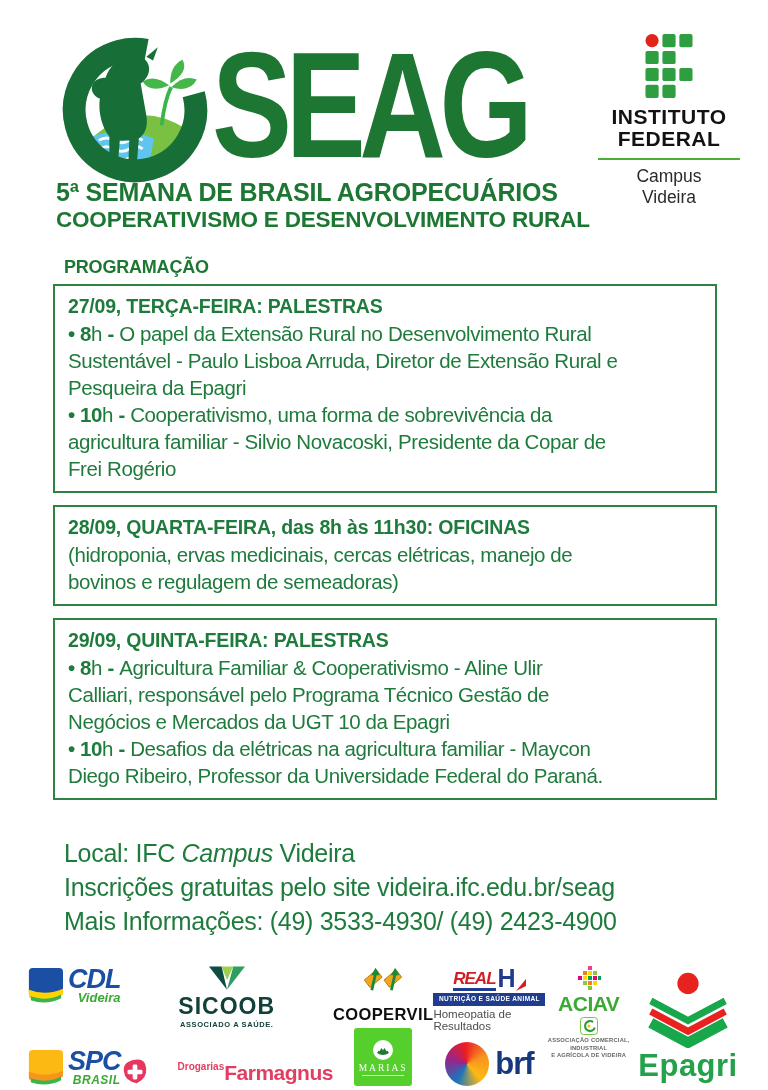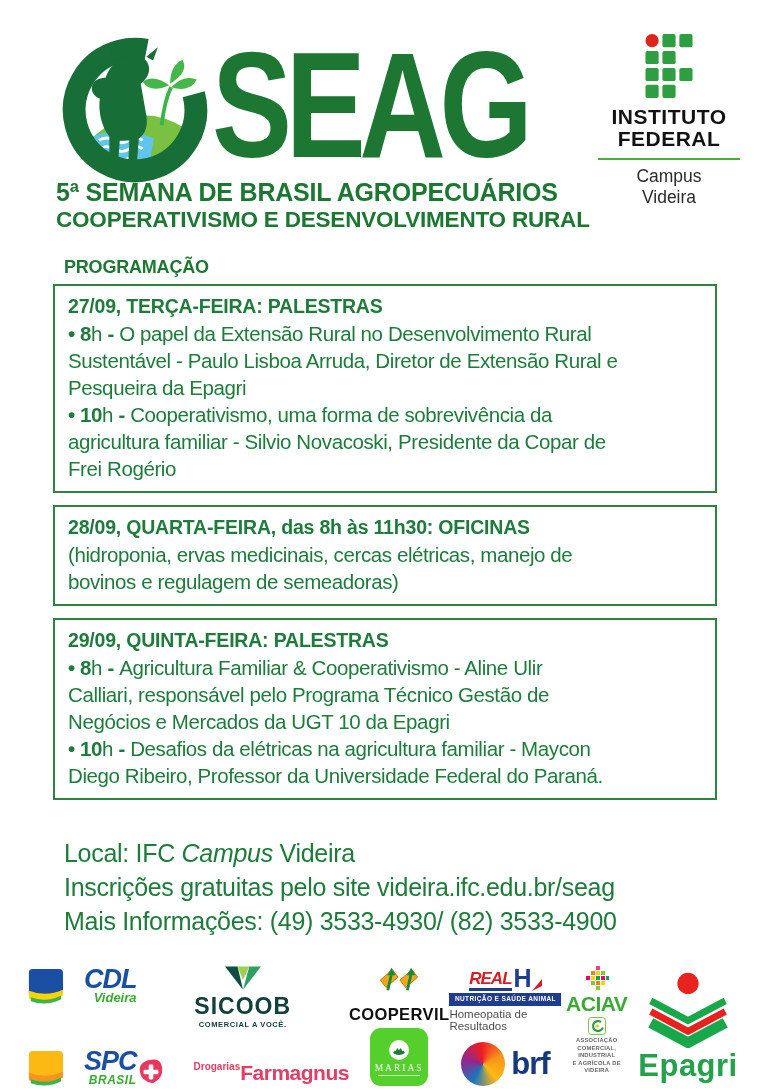--- a/index.html
+++ b/index.html
@@ -38,39 +38,39 @@
   
   .info{position:absolute;left:64px;top:836px;font-size:25px;line-height:34px;
         color:#1e7b3c;letter-spacing:-0.3px;}
 
   
   .sponsors{position:absolute;left:26px;top:966px;width:718px;height:120px;
             display:flex;justify-content:space-between;align-items:stretch;font-weight:normal;}
   .spcol{display:flex;flex-direction:column;justify-content:space-between;align-items:center;}
   .spcell{display:flex;align-items:center;justify-content:center;}
 
-  .cdl-row,.spc-row{display:flex;align-items:flex-end;gap:20px;}
+  .cdl-row,.spc-row{display:flex;align-items:center;gap:4px;}
   .cdl-txt,.spc-txt{display:flex;flex-direction:column;align-items:flex-end;line-height:1;}
   .cdl-name,.spc-name{font-size:27px;font-weight:800;font-style:italic;color:#1a4fa3;letter-spacing:-1px;}
   .cdl-sub{font-size:13px;font-weight:800;font-style:italic;color:#3aaa35;margin-top:-2px;}
   .spc-sub{font-size:12px;font-weight:800;font-style:italic;color:#3aaa35;letter-spacing:.5px;margin-top:-1px;}
 
   .sicoob{display:flex;flex-direction:column;align-items:center;line-height:1;}
   .sicoob-name{font-size:23px;font-weight:800;color:#12403a;letter-spacing:1px;margin-top:3px;}
   .sicoob-sub{font-size:7.5px;font-weight:700;color:#12403a;letter-spacing:.6px;margin-top:3px;}
 
   .farm{display:flex;align-items:center;gap:3px;}
   .farm-txt{display:flex;flex-direction:row;line-height:1;}
   .farm-top{font-size:10px;font-weight:700;color:#e23e63;margin-left:26px;}
   .farm-name{font-size:21px;font-weight:800;color:#e23e63;letter-spacing:-0.5px;}
 
   .coop{display:flex;flex-direction:column;align-items:center;line-height:1;}
   .coop-name{font-size:16.5px;font-weight:800;color:#0f0f0f;letter-spacing:.4px;margin-top:12px;}
 
-  .marias{width:58px;height:58px;background:#55cf2b;border-radius:11px;display:flex;
+  .marias{width:58px;height:58px;background:#55cf2b;border-radius:3px;display:flex;
           flex-direction:column;align-items:center;justify-content:center;}
   .marias-name{font-family:"Liberation Serif",serif;font-size:9.5px;color:#ffffff;
                letter-spacing:2px;margin-top:2px;}
   .marias-rule{width:42px;height:1px;background:rgba(255,255,255,.75);margin-top:2px;}
 
   .realh{display:flex;flex-direction:column;align-items:center;line-height:1;}
   .realh-row{display:flex;align-items:flex-end;}
   .realh-real{font-size:17px;font-weight:800;font-style:italic;color:#d21f26;
               letter-spacing:-1px;border-bottom:3px solid #203c8f;padding-bottom:1px;}
   .realh-h{font-size:25px;font-weight:800;color:#203c8f;margin-left:2px;}
@@ -175,21 +175,21 @@
 Negócios e Mercados da UGT 10 da Epagri</span></div>
       <div class="day-p"><span class="seg-b">• </span><span class="seg-b">10</span><span>h</span><span class="seg-b"> - </span><span>Desafios da elétricas na agricultura familiar - Maycon
 Diego Ribeiro, Professor da Universidade Federal do Paraná.</span></div>
     </div>
 
   </div>
 
   <div class="info">
     <div><span>Local: IFC </span><span class="seg-i">Campus</span><span> Videira</span></div>
     <div><span>Inscrições gratuitas pelo site videira.ifc.edu.br/seag</span></div>
-    <div><span>Mais Informações: (49) 3533-4930/ (82) 3533-4900</span></div>
+    <div><span>Mais Informações: (49) 3533-4930/ (49) 2423-4900</span></div>
   </div>
 
   <div class="sponsors">
 
     <div class="spcol">
       <div class="spcell cdl-row">
         <svg width="38" height="36" viewBox="0 0 40 38" aria-hidden="true">
           <path fill="#1a4fa3" d="M3 5 q0 -4 4 -4 h28 q4 0 4 4 v19 q-18 10 -36 4 z"></path>
           <path fill="#ffd200" d="M3 24 q18 7 36 -1 v6 q-18 9 -36 3 z"></path>
           <path fill="#39b54a" d="M5 31 q16 6 32 -2 v4 q-16 8 -32 2 z"></path>
@@ -213,21 +213,21 @@
     </div>
 
     <div class="spcol">
       <div class="spcell sicoob">
         <svg width="36" height="26" viewBox="0 0 40 28" aria-hidden="true">
           <polygon points="0,0 14,0 20,26" fill="#0f4c42"></polygon>
           <polygon points="14,0 27,0 20,15" fill="#9bd14c"></polygon>
           <polygon points="27,0 40,0 20,26" fill="#2f9e63"></polygon>
         </svg>
         <span class="sicoob-name">SICOOB</span>
-        <span class="sicoob-sub">COMERCIAL A VOCÊ.</span>
+        <span class="sicoob-sub">ASSOCIADO A SAÚDE.</span>
       </div>
       <div class="spcell farm">
         <svg width="28" height="28" viewBox="0 0 30 30" aria-hidden="true">
           <path d="M15 2 q11 -2 12 9 q1 11 -10 16 q-13 -2 -14 -13 q-1 -10 12 -12 z" fill="#e8365f"></path>
           <path d="M25 20 q-4 8 -12 7 q8 1 12 -7 z" fill="#3fae4c"></path>
           <rect x="12.5" y="7" width="5" height="16" rx="1.5" fill="#fff"></rect>
           <rect x="7" y="12.5" width="16" height="5" rx="1.5" fill="#fff"></rect>
         </svg>
         <div class="farm-txt">
           <span class="farm-top">Drogarias</span>

